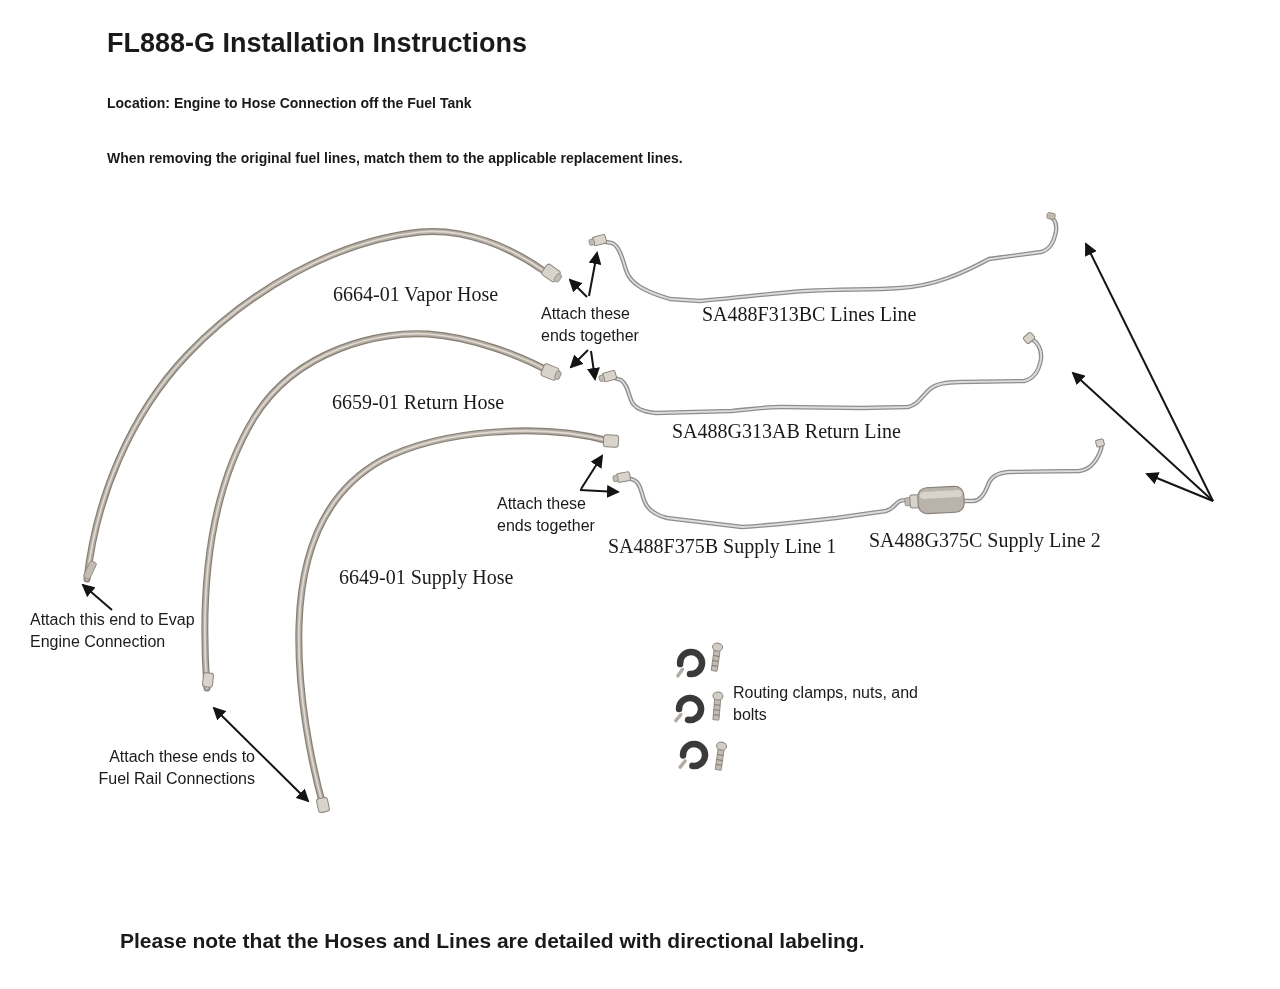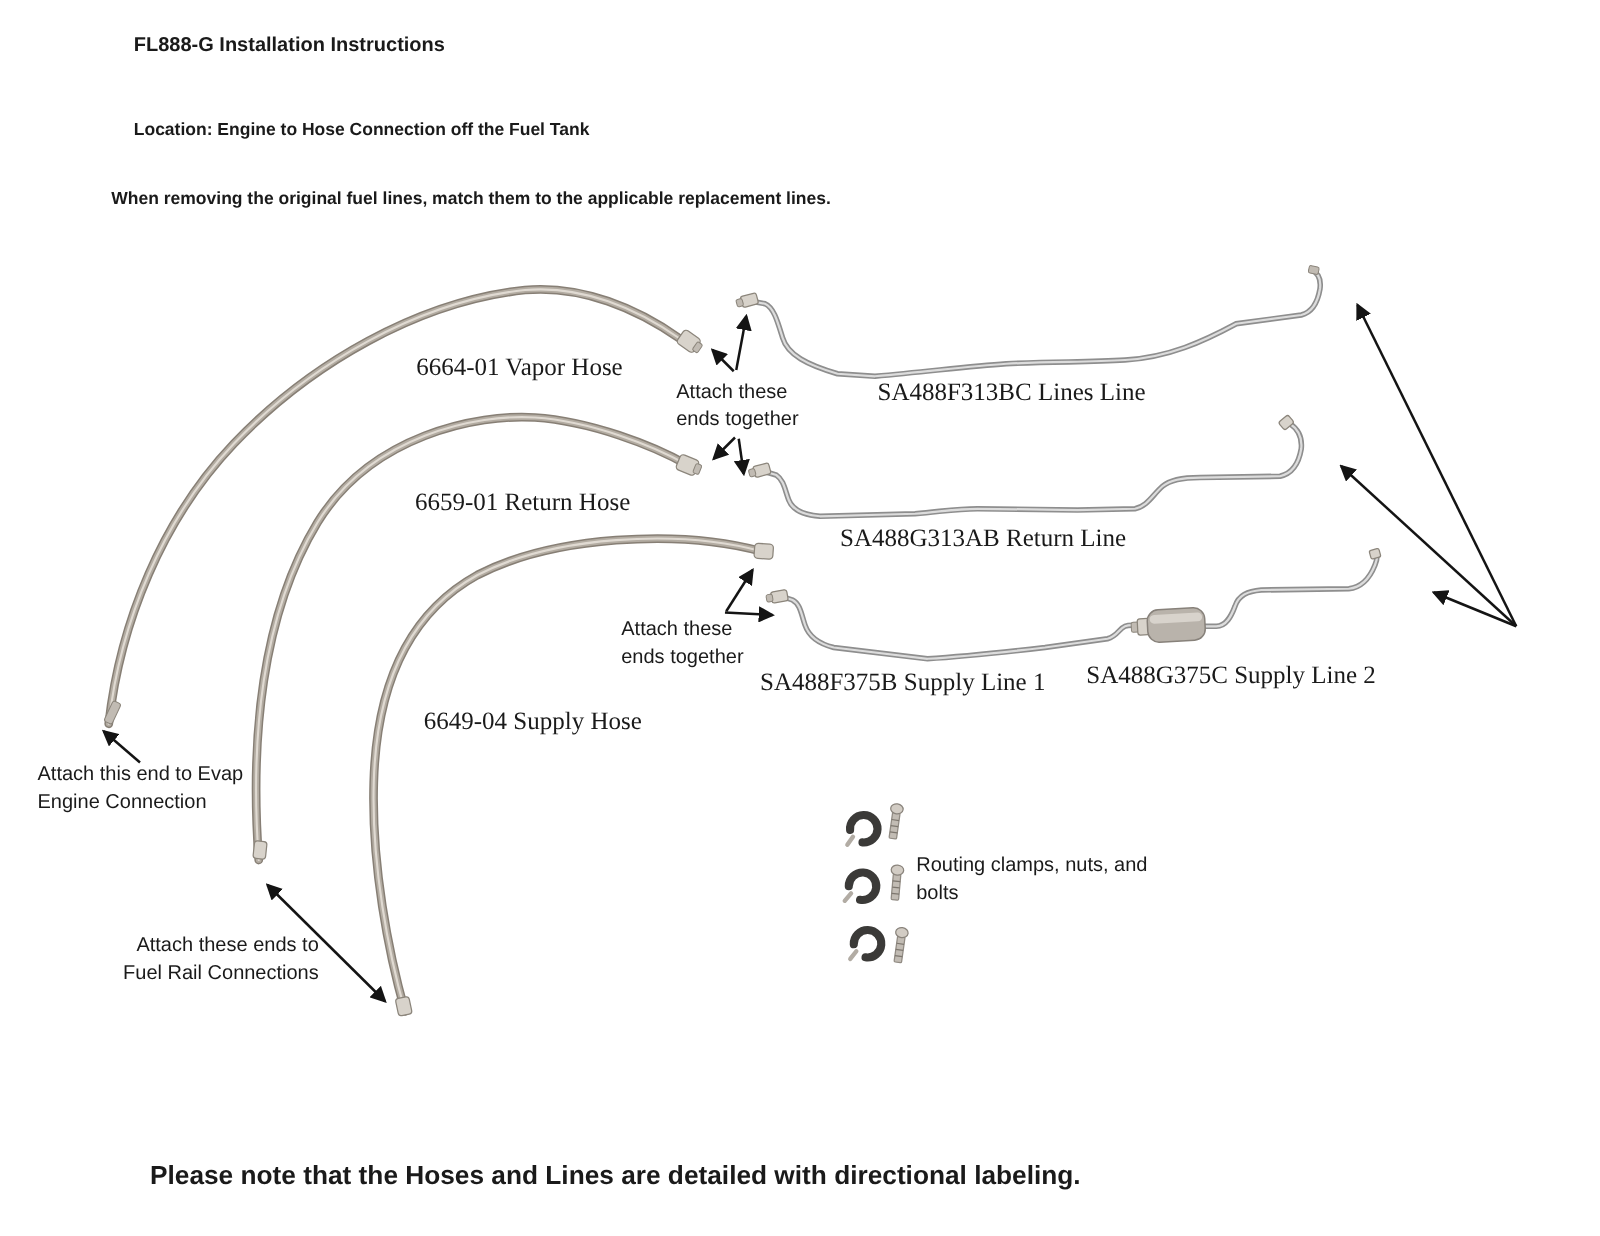--- a/index.html
+++ b/index.html
@@ -7,27 +7,27 @@
     position:relative;
     width:1280px;height:989px;
     background:#ffffff;
     font-family:"Liberation Sans", sans-serif;
     color:#1a1a1a;
     overflow:hidden;
   }
   .abs{position:absolute;}
   .title{
     left:107px;top:28px;
-    font-size:16px;font-weight:bold;letter-spacing:0px;
+    font-size:27px;font-weight:bold;letter-spacing:0px;
   }
   .h-sub{
     font-size:14px;font-weight:bold;
   }
   .loc{left:107px;top:95px;}
-  .rem{left:89px;top:150px;text-align:center;}
+  .rem{left:107px;top:150px;text-align:center;}
   .lbl{
     font-size:20px;line-height:22px;white-space:nowrap;font-family:Liberation Serif, serif;
   }
   .ann{
     font-size:16px;line-height:22px;white-space:normal;
   }
   .ann-center{text-align:right;}
   .footer-line{
     font-size:21px;font-weight:bold;white-space:nowrap;margin-top:36px;
   }
@@ -198,21 +198,21 @@
   <div class="abs lbl" style="left:333px;top:283px">6664-01 Vapor Hose</div>
   <div class="abs lbl" style="left:702px;top:303px">SA488F313BC Lines Line</div>
   <div class="abs ann" style="left:541px;top:303px;width:110px">Attach these ends together</div>
 
   <div class="abs lbl" style="left:332px;top:391px">6659-01 Return Hose</div>
   <div class="abs lbl" style="left:672px;top:420px">SA488G313AB Return Line</div>
 
   <div class="abs ann" style="left:497px;top:493px;width:112px">Attach these ends together</div>
   <div class="abs lbl" style="left:608px;top:535px">SA488F375B Supply Line 1</div>
   <div class="abs lbl" style="left:869px;top:529px">SA488G375C Supply Line 2</div>
-  <div class="abs lbl" style="left:339px;top:566px">6649-04 Supply Hose</div>
+  <div class="abs lbl" style="left:339px;top:566px">6649-01 Supply Hose</div>
 
   <div class="abs ann" style="left:30px;top:609px;width:195px">Attach this end to Evap Engine Connection</div>
   <div class="abs ann ann-center" style="left:85px;top:746px;width:170px">Attach these ends to Fuel Rail Connections</div>
   <div class="abs ann" style="left:733px;top:682px;width:200px">Routing clamps, nuts, and bolts</div>
 
   <div class="abs footer-line" style="left:120px;top:893px">Please note that the Hoses and Lines are detailed with directional labeling.</div>
 
 </div>
 
 </body></html>

